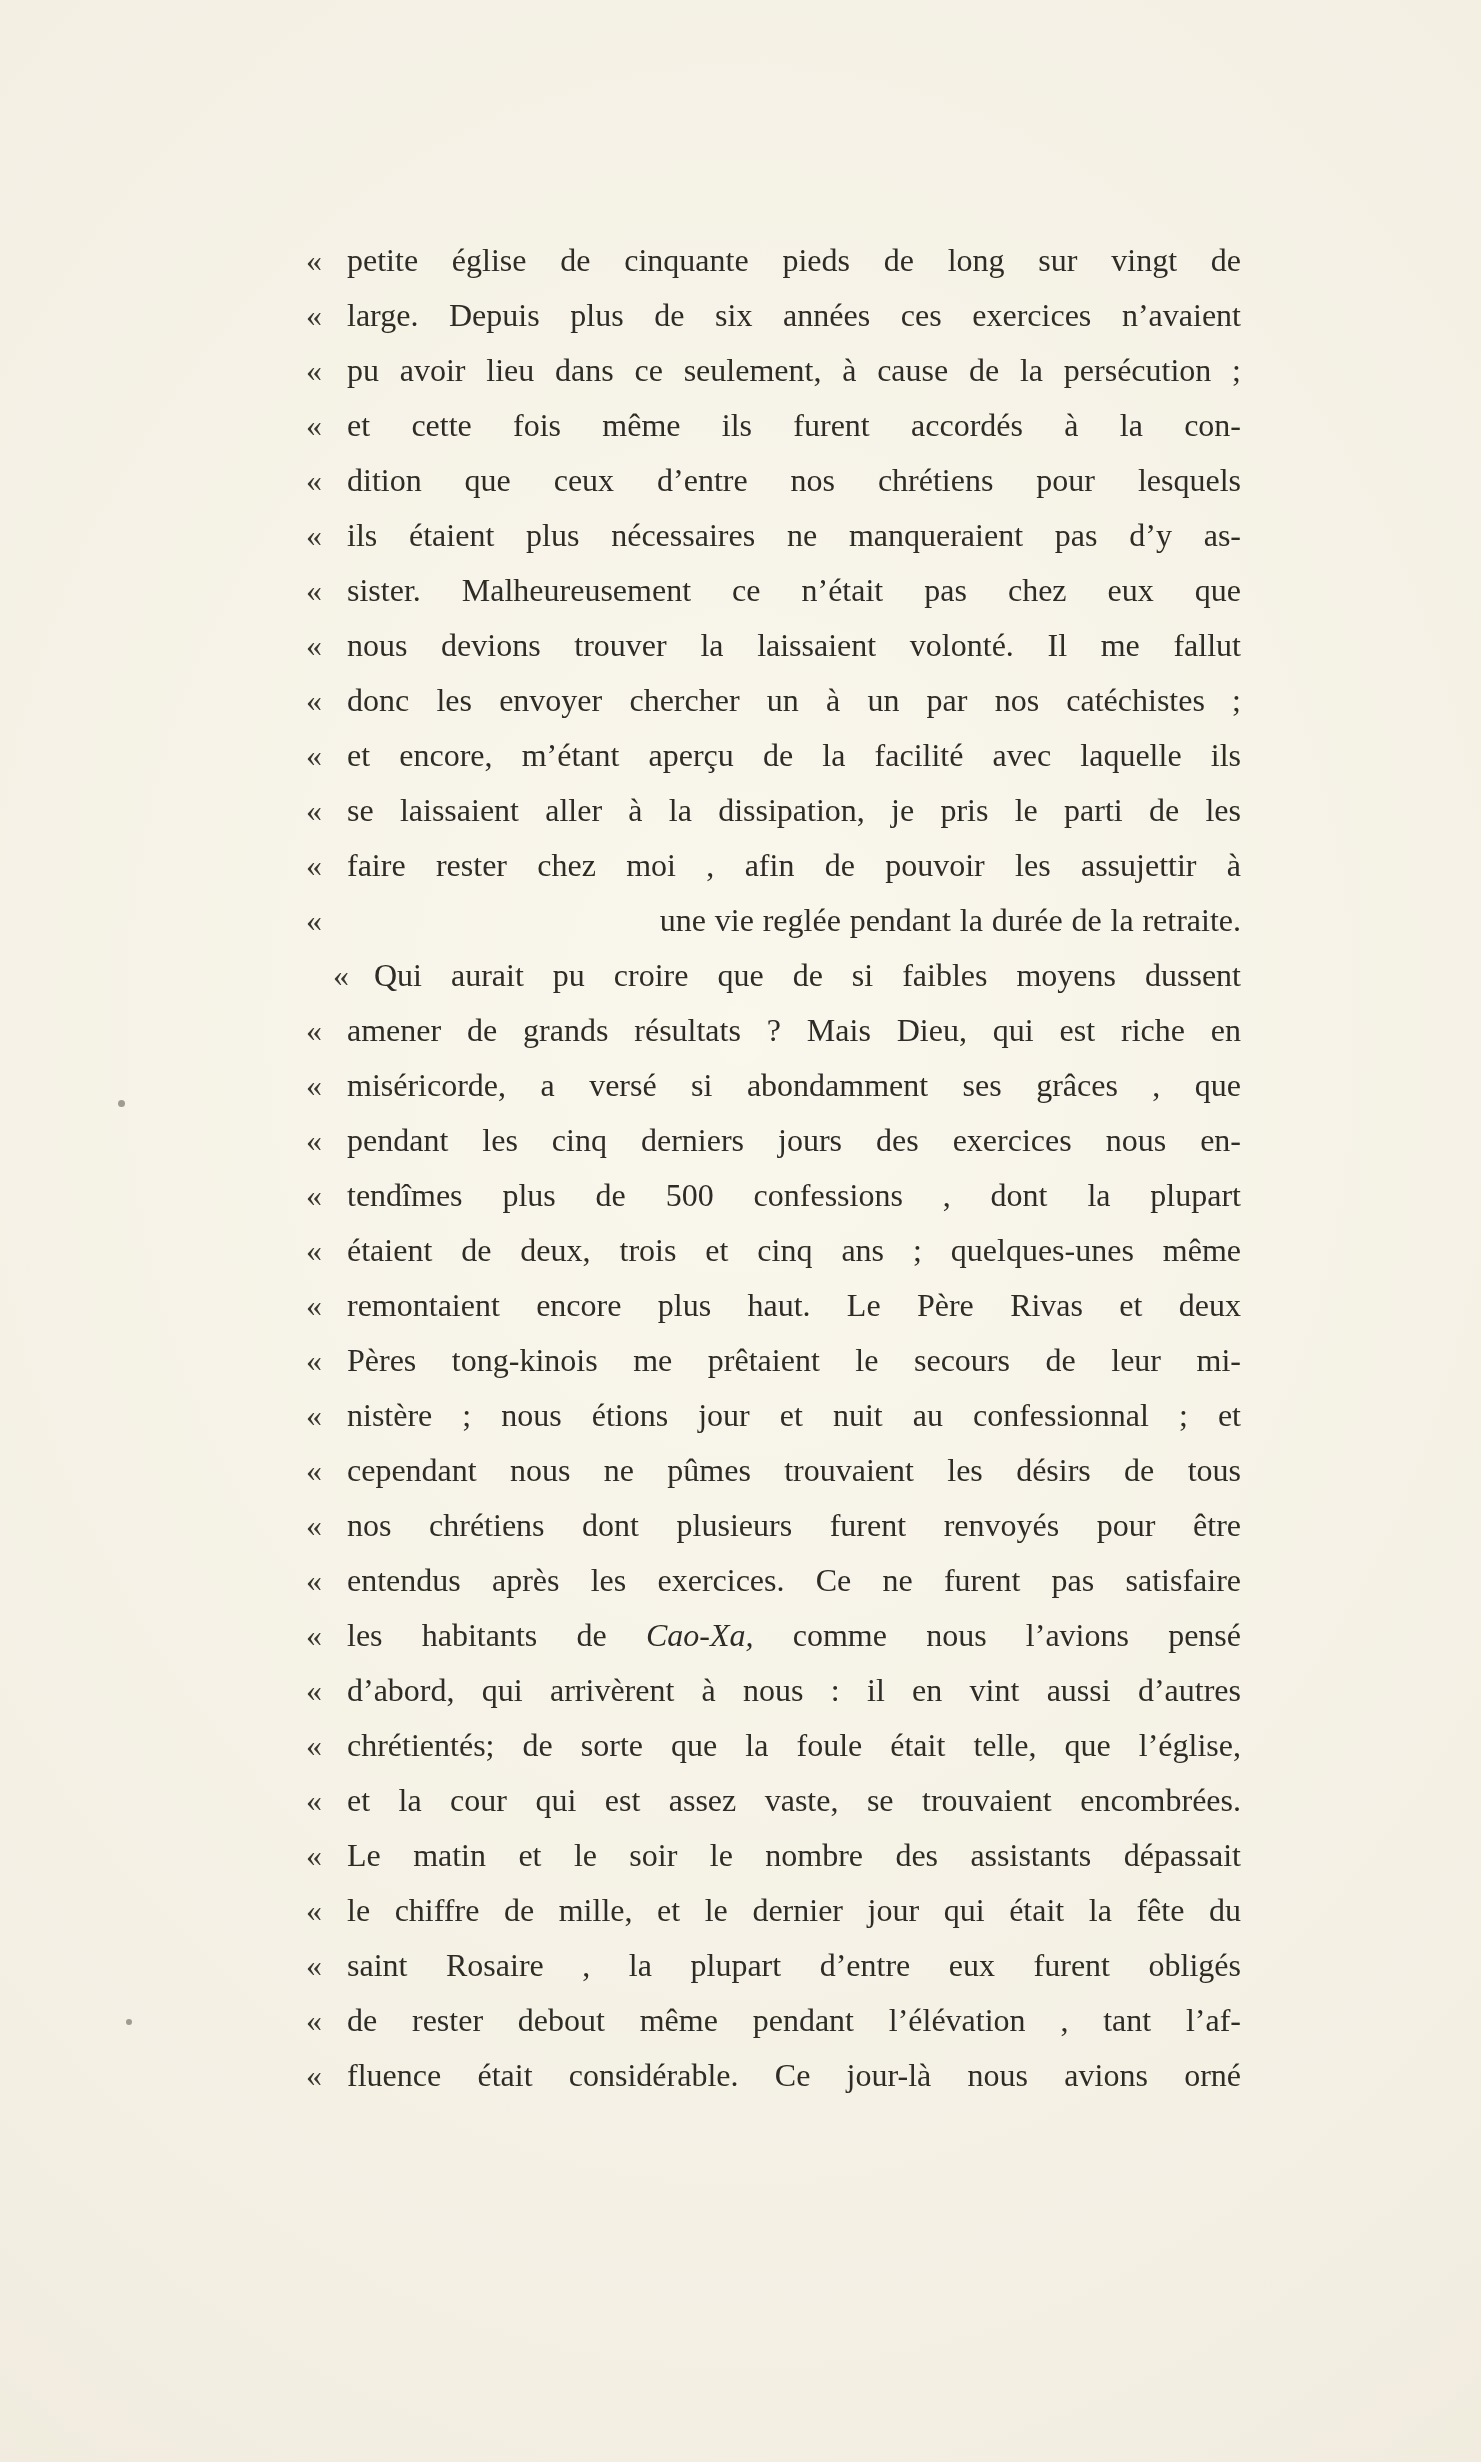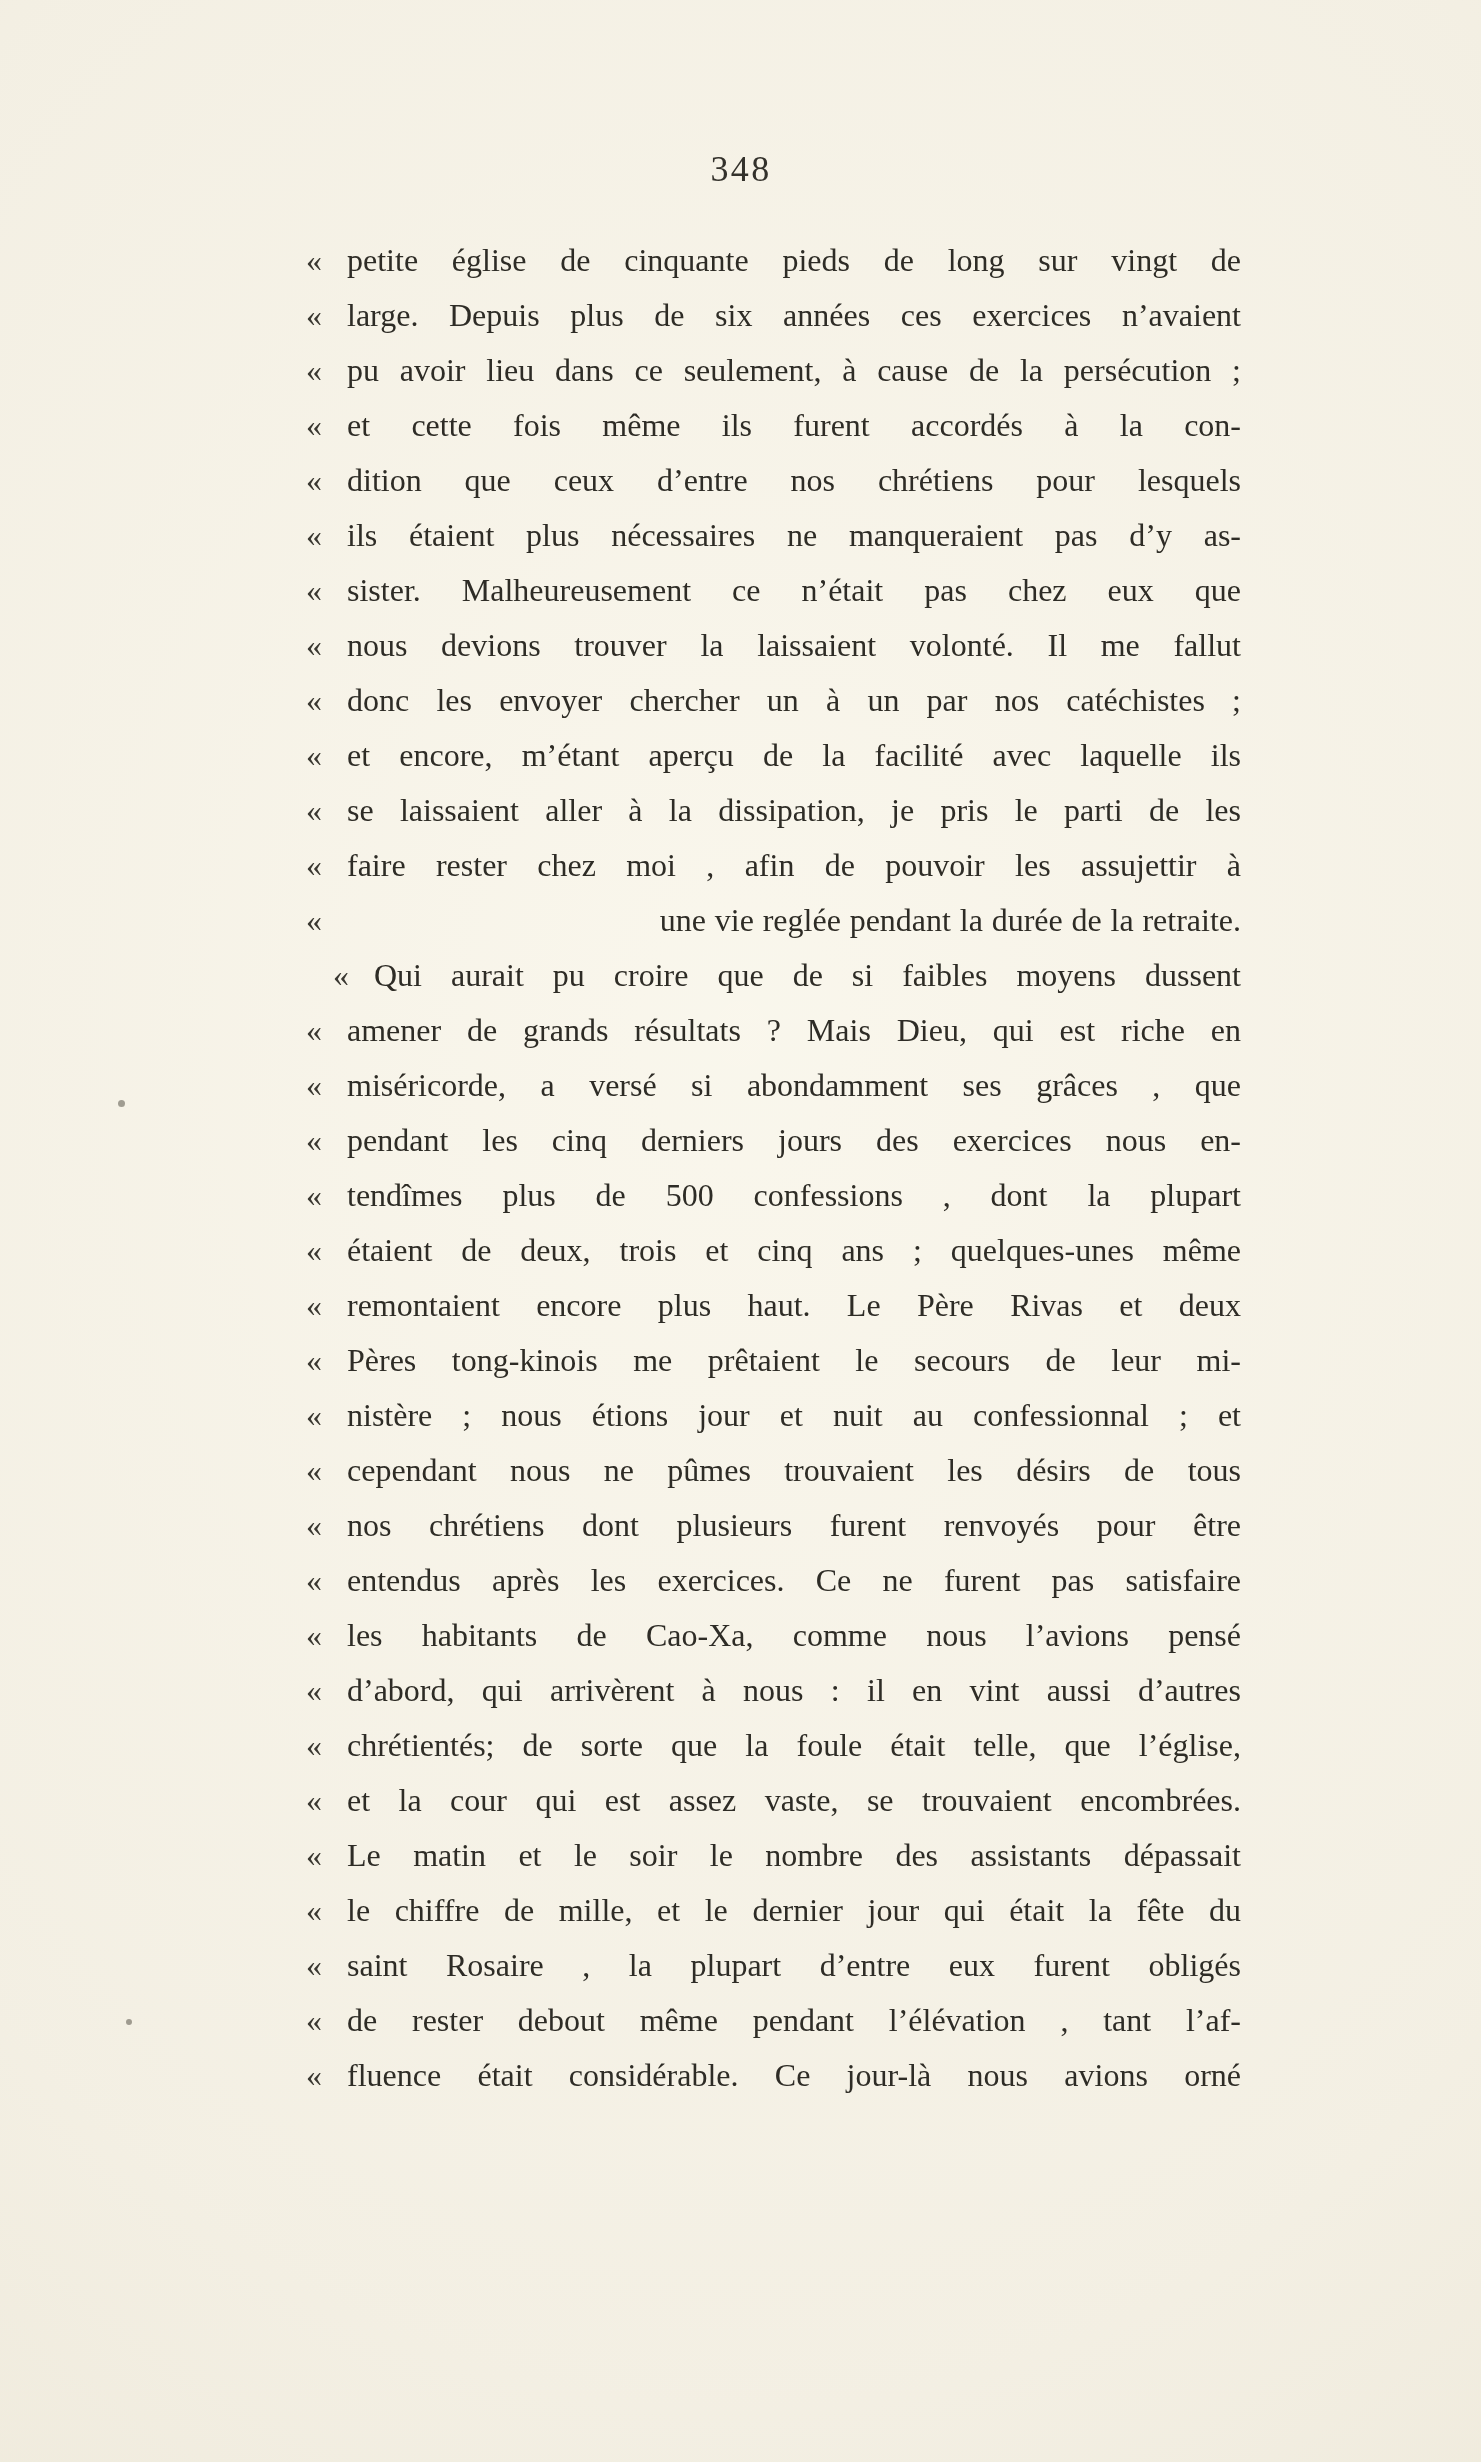--- a/index.html
+++ b/index.html
@@ -64,35 +64,34 @@
     text-align: right;
     word-spacing: 0.8px;
   }
   .line-text.justified { text-align: justify; }
   .line-text.justified::after {
     content: "";
     display: inline-block;
     width: 100%;
     height: 0;
   }
-  .italic { }
+  .italic { font-style: italic; }
   .speck {
     position: absolute;
     border-radius: 50%;
     background: #5a554a;
     opacity: 0.55;
   }
   .speck.s1 { left: 118px; top: 1100px; width: 7px; height: 7px; }
   .speck.s2 { left: 126px; top: 2019px; width: 6.3px; height: 6.3px; }
 </style>
 </head>
 <body>
 
 <div class="page">
-  <div class="page-number">348</div>
 
   <div class="text-block">
   <div class="line">
     <span class="quote">«</span>
     <span class="line-text justified"><span>petite église de cinquante pieds de long sur vingt de</span></span>
   </div>
 
   <div class="line">
     <span class="quote">«</span>
     <span class="line-text justified"><span>large. Depuis plus de six années ces exercices n’avaient</span></span>

